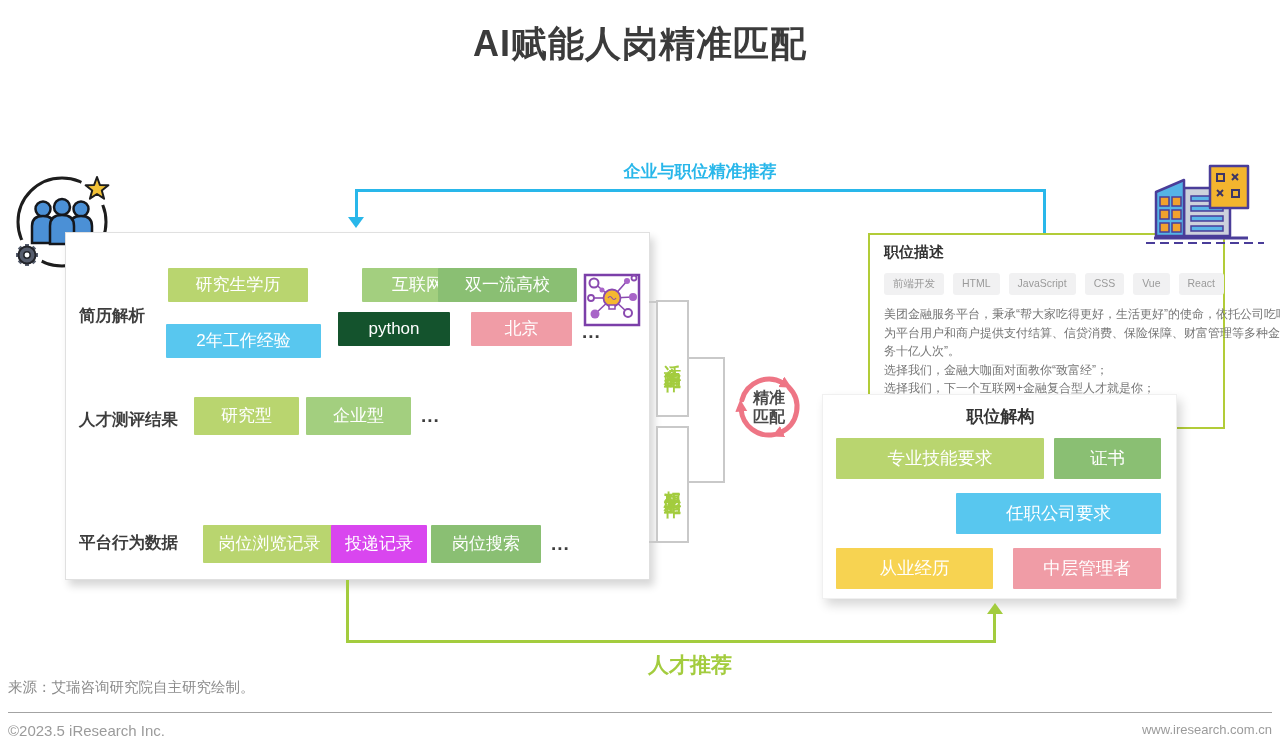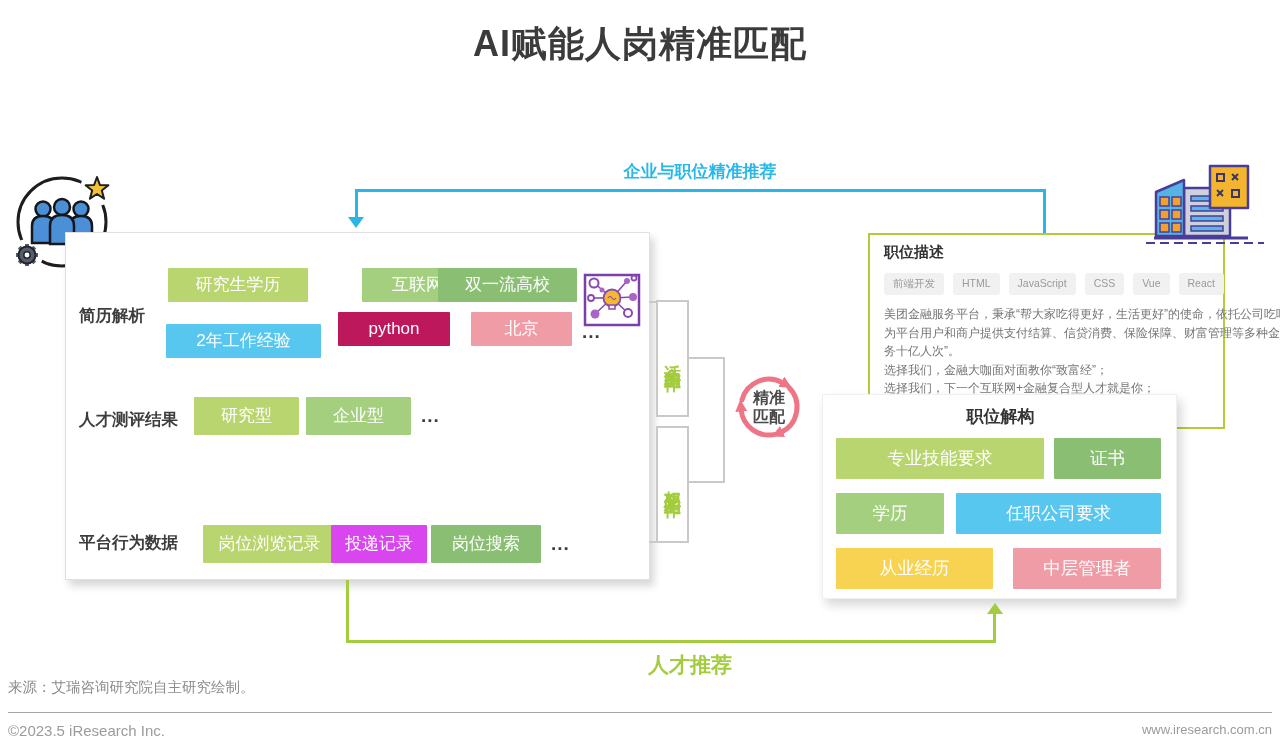--- a/index.html
+++ b/index.html
@@ -100,21 +100,21 @@
       <circle cx="17" cy="87" r="3.2" fill="#ffffff" stroke="#23252b" stroke-width="1.5"></circle>
     </g>
   </svg>
 
   <div class="abs left-box">
     <div class="abs row-label" style="left:13px; top:72px;">简历解析</div>
     <div class="abs tag tag-34" style="left: 102px; top: 35px; width: 140px; background-color: rgb(185, 213, 111);">研究生学历</div>
     <div class="abs tag tag-34" style="left: 252px; top: 35px; width: 111px; background-color: rgb(163, 207, 127); margin-left: 44px;">互联网</div>
     <div class="abs tag tag-34" style="left: 372px; top: 35px; width: 139px; background-color: rgb(138, 191, 115);">双一流高校</div>
     <div class="abs tag tag-34" style="left: 100px; top: 79px; width: 155px; background-color: rgb(88, 199, 239); margin-top: 12px;">2年工作经验</div>
-    <div class="abs tag tag-34" style="left: 272px; top: 79px; width: 112px; background-color: #be185d;">python</div>
+    <div class="abs tag tag-34" style="left: 272px; top: 79px; width: 112px; background-color: #14532d;">python</div>
     <div class="abs tag tag-34" style="left: 405px; top: 79px; width: 101px; background-color: rgb(240, 156, 166);">北京</div>
 
     <svg class="abs" style="left:517px; top:40px;" width="58" height="54" viewBox="0 0 58 54">
       <rect x="2" y="2" width="54" height="50" fill="#ffffff" stroke="#7b3fa9" stroke-width="2.5"></rect>
       <g stroke="#8a4ab0" stroke-width="1.6">
         <line x1="29" y1="25" x2="11" y2="10"></line>
         <line x1="29" y1="25" x2="44" y2="8"></line>
         <line x1="29" y1="25" x2="50" y2="24"></line>
         <line x1="29" y1="25" x2="45" y2="40"></line>
         <line x1="29" y1="25" x2="12" y2="41"></line>
@@ -223,21 +223,20 @@
       <line x1="71" y1="26" x2="77" y2="32"></line>
         <line x1="77" y1="26" x2="71" y2="32"></line>
       <rect x="86" y="26" width="7" height="7"></rect>
     </g>
   </svg>
 
   <div class="abs jb-box">
     <div class="abs jb-title">职位解构</div>
     <div class="abs tag tag-41" style="left: 13px; top: 43px; width: 208px; background-color: rgb(185, 213, 111);">专业技能要求</div>
     <div class="abs tag tag-41" style="left: 231px; top: 43px; width: 107px; background-color: rgb(138, 191, 115);">证书</div>
-    <div class="abs tag tag-41" style="left: 13px; top: 98px; width: 108px; background-color: rgb(163, 207, 127);">学历</div>
     <div class="abs tag tag-41" style="left: 133px; top: 98px; width: 205px; background-color: rgb(88, 199, 239);">任职公司要求</div>
     <div class="abs tag tag-41" style="left: 13px; top: 153px; width: 157px; background-color: rgb(247, 211, 81);">从业经历</div>
     <div class="abs tag tag-41" style="left: 190px; top: 153px; width: 148px; background-color: rgb(240, 156, 166);">中层管理者</div>
   </div>
 
   <div class="abs green-line" style="left:346px; top:580px; width:3px; height:62px;"></div>
   <div class="abs green-line" style="left:346px; top:640px; width:650px; height:3px;"></div>
   <div class="abs green-line" style="left:993px; top:613px; width:3px; height:30px;"></div>
   <div class="abs arrowhead-up" style="left:987px; top:603px;"></div>
   <div class="abs arrow-label-green" style="left:600px; top:651px; width:180px;">人才推荐</div>

